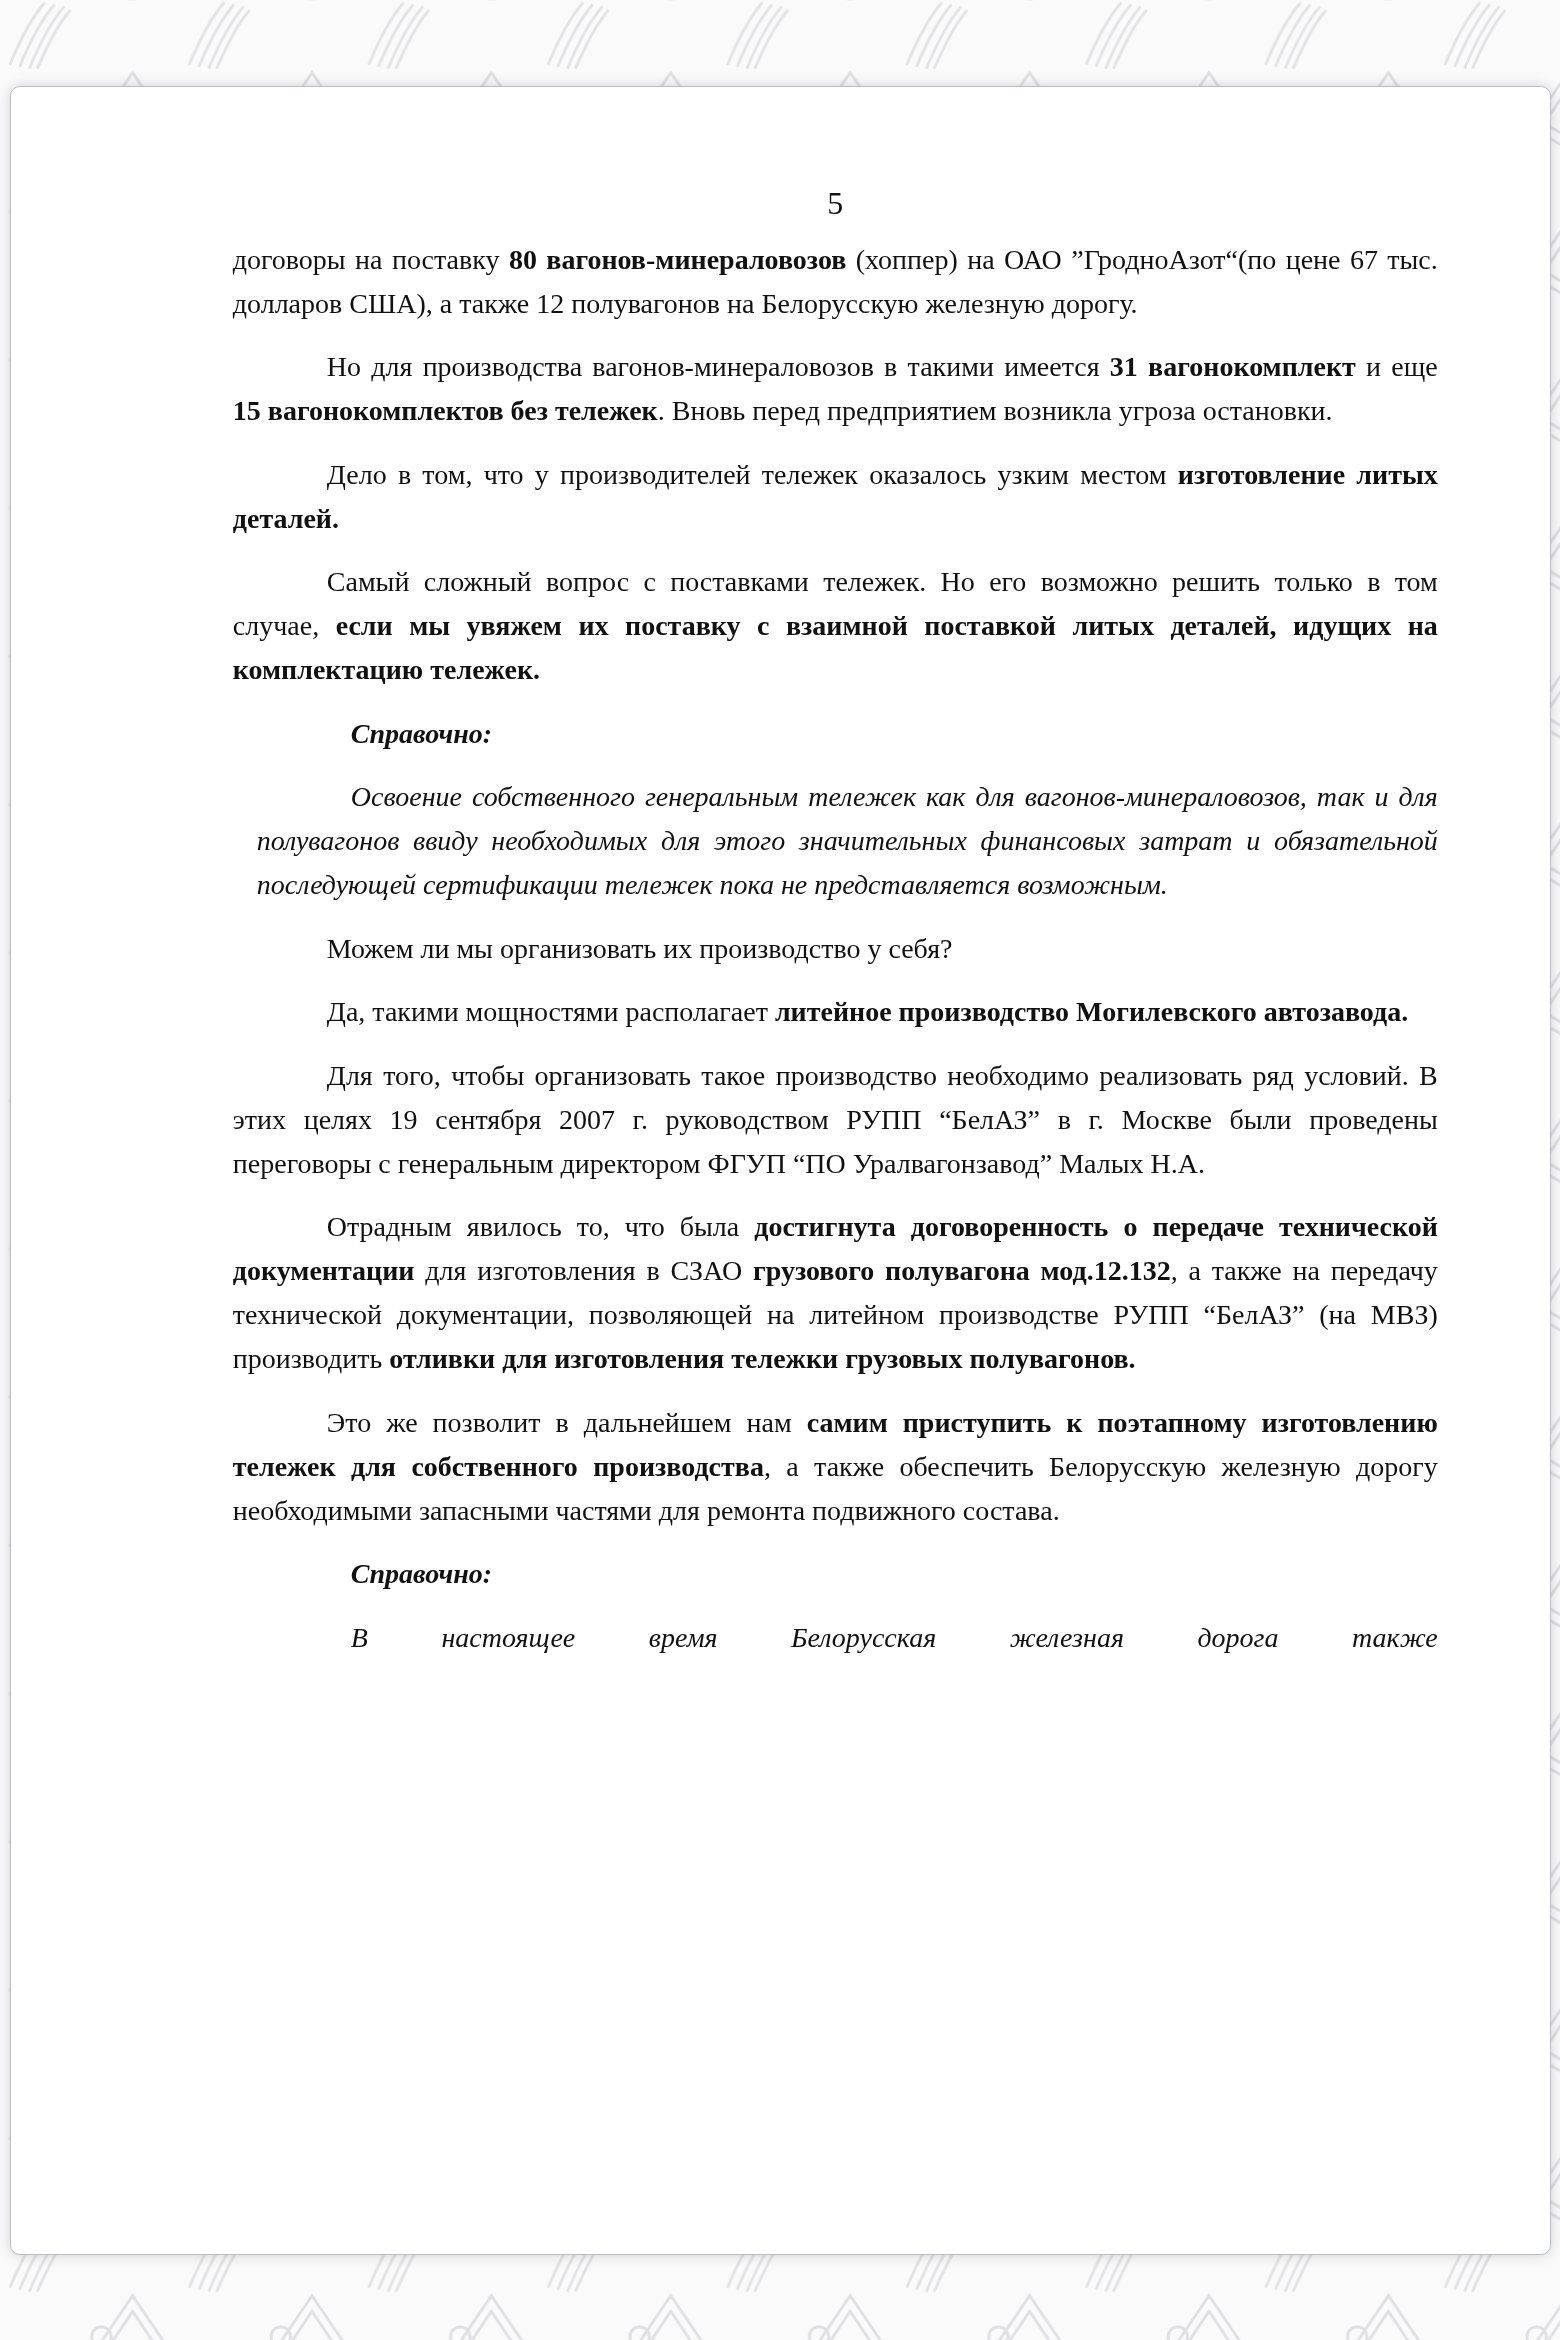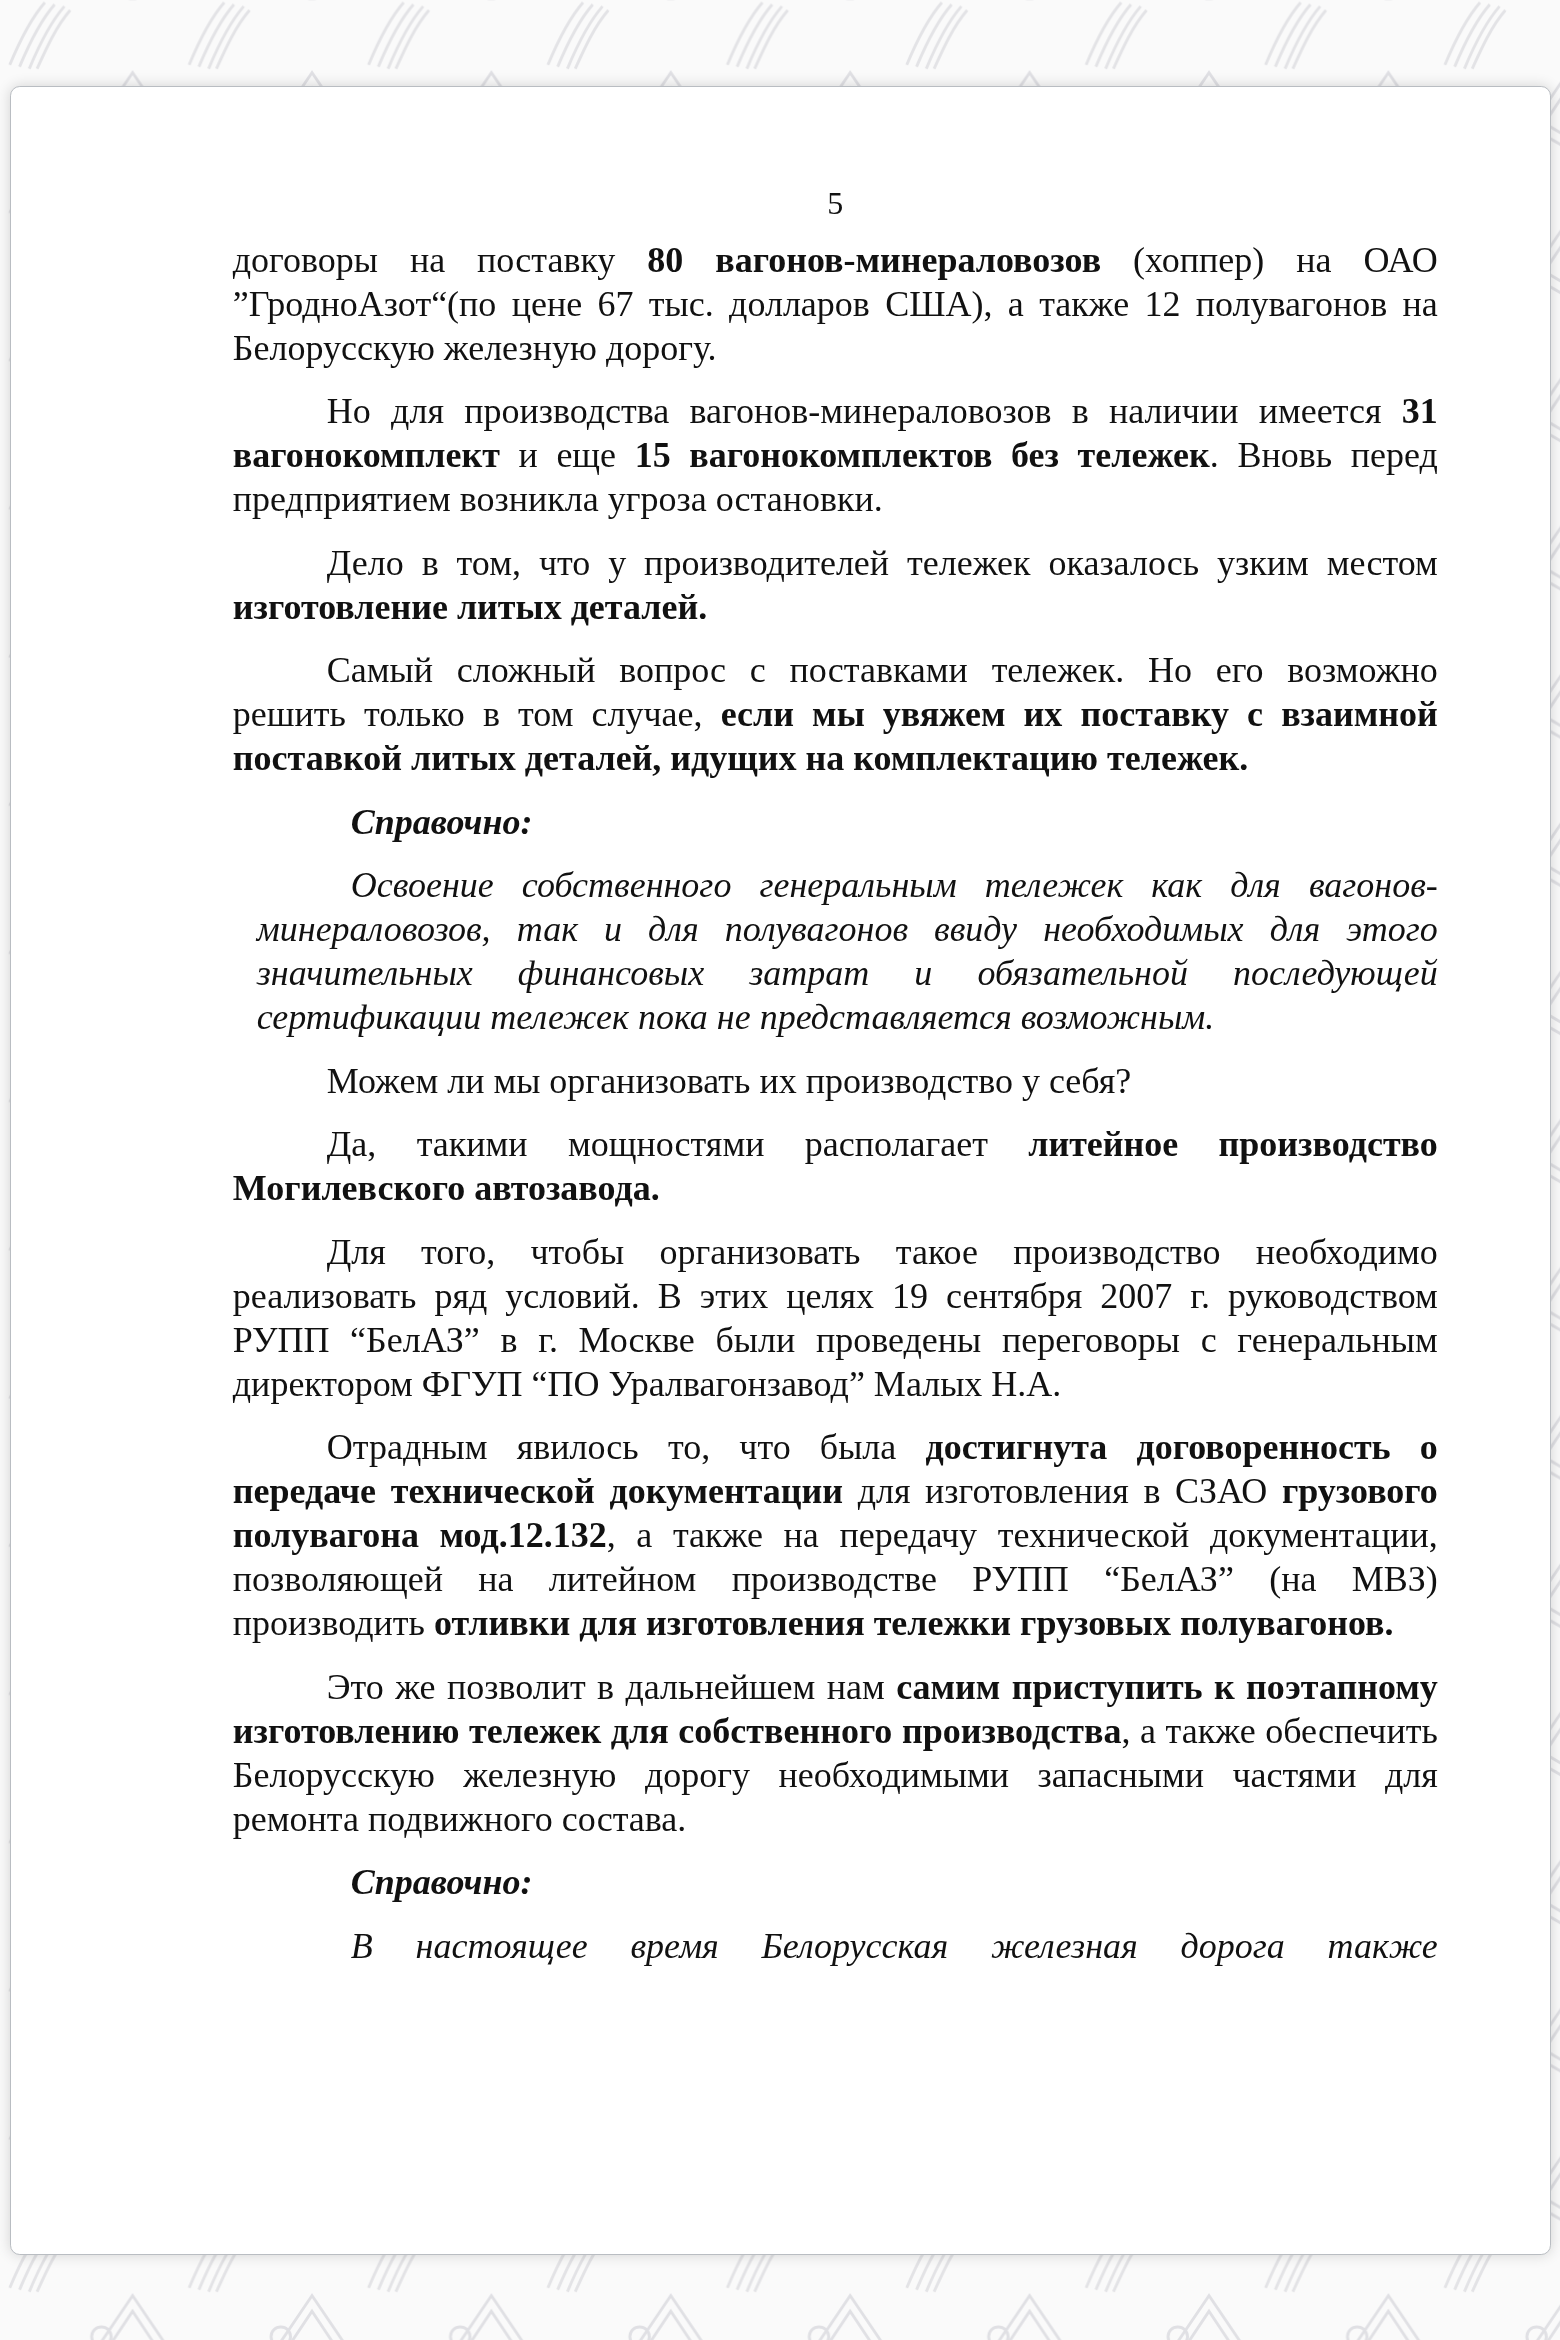--- a/index.html
+++ b/index.html
@@ -28,21 +28,21 @@
   .page-number {
     text-align: center;
     font-size: 32px;
     line-height: 44px;
     color: #111;
     margin: 0 0 12.7px 0;
   }
   .doc-body { color: #111; }
   .para {
     margin: 0 0 19.5px 0;
-    font-size: 36px;
+    font-size: 28px;
     line-height: 44px;
     text-align: justify;
     color: #111;
   }
   .para.indent { text-indent: 94px; }
   .para .b { font-weight: bold; }
   .para.ref, .para.ref-label { font-style: italic; margin-left: 24px; }
   .para.ref-label { font-weight: bold; }
   .para.stretch { text-align-last: justify; }
 </style>
@@ -68,21 +68,21 @@
     </defs>
     <rect width="1600" height="2400" fill="#fafafa"></rect>
     <rect width="1600" height="2400" fill="url(#orn)"></rect>
   </svg>
 </div>
 
 <div class="sheet">
   <div class="page-number">5</div>
   <div class="doc-body" id="doc-body">
       <p class="para"><span>договоры на поставку </span><span class="b">80 вагонов-минераловозов</span><span> (хоппер) на ОАО ”ГродноАзот“(по цене 67 тыс. долларов США), а также 12 полувагонов на Белорусскую железную дорогу.</span></p>
-      <p class="para indent"><span>Но для производства вагонов-минераловозов в наличии имеется </span><span class="b">31 вагонокомплект</span><span> и еще </span><span class="b">15 вагонокомплектов без тележек</span><span>. Вновь перед предприятием возникла угроза остановки.</span></p>
+      <p class="para indent"><span>Но для производства вагонов-минераловозов в такими имеется </span><span class="b">31 вагонокомплект</span><span> и еще </span><span class="b">15 вагонокомплектов без тележек</span><span>. Вновь перед предприятием возникла угроза остановки.</span></p>
       <p class="para indent"><span>Дело в том, что у производителей тележек оказалось узким местом </span><span class="b">изготовление литых деталей.</span></p>
       <p class="para indent"><span>Самый сложный вопрос с поставками тележек. Но его возможно решить только в том случае, </span><span class="b">если мы увяжем их поставку с взаимной поставкой литых деталей, идущих на комплектацию тележек.</span></p>
       <p class="para ref-label indent"><span>Справочно:</span></p>
       <p class="para ref indent"><span>Освоение собственного генеральным тележек как для вагонов-минераловозов, так и для полувагонов ввиду необходимых для этого значительных финансовых затрат и обязательной последующей сертификации тележек пока не представляется возможным.</span></p>
       <p class="para indent"><span>Можем ли мы организовать их производство у себя?</span></p>
       <p class="para indent"><span>Да, такими мощностями располагает </span><span class="b">литейное производство Могилевского автозавода.</span></p>
       <p class="para indent"><span>Для того, чтобы организовать такое производство необходимо реализовать ряд условий. В этих целях 19 сентября 2007 г. руководством РУПП “БелАЗ” в г. Москве были проведены переговоры с генеральным директором ФГУП “ПО Уралвагонзавод” Малых Н.А.</span></p>
       <p class="para indent"><span>Отрадным явилось то, что была </span><span class="b">достигнута договоренность о передаче технической документации</span><span> для изготовления в СЗАО </span><span class="b">грузового полувагона мод.12.132</span><span>, а также на передачу технической документации, позволяющей на литейном производстве РУПП “БелАЗ” (на МВЗ) производить </span><span class="b">отливки для изготовления тележки грузовых полувагонов.</span></p>
       <p class="para indent"><span>Это же позволит в дальнейшем нам </span><span class="b">самим приступить к поэтапному изготовлению тележек для собственного производства</span><span>, а также обеспечить Белорусскую железную дорогу необходимыми запасными частями для ремонта подвижного состава.</span></p>
       <p class="para ref-label indent"><span>Справочно:</span></p>

